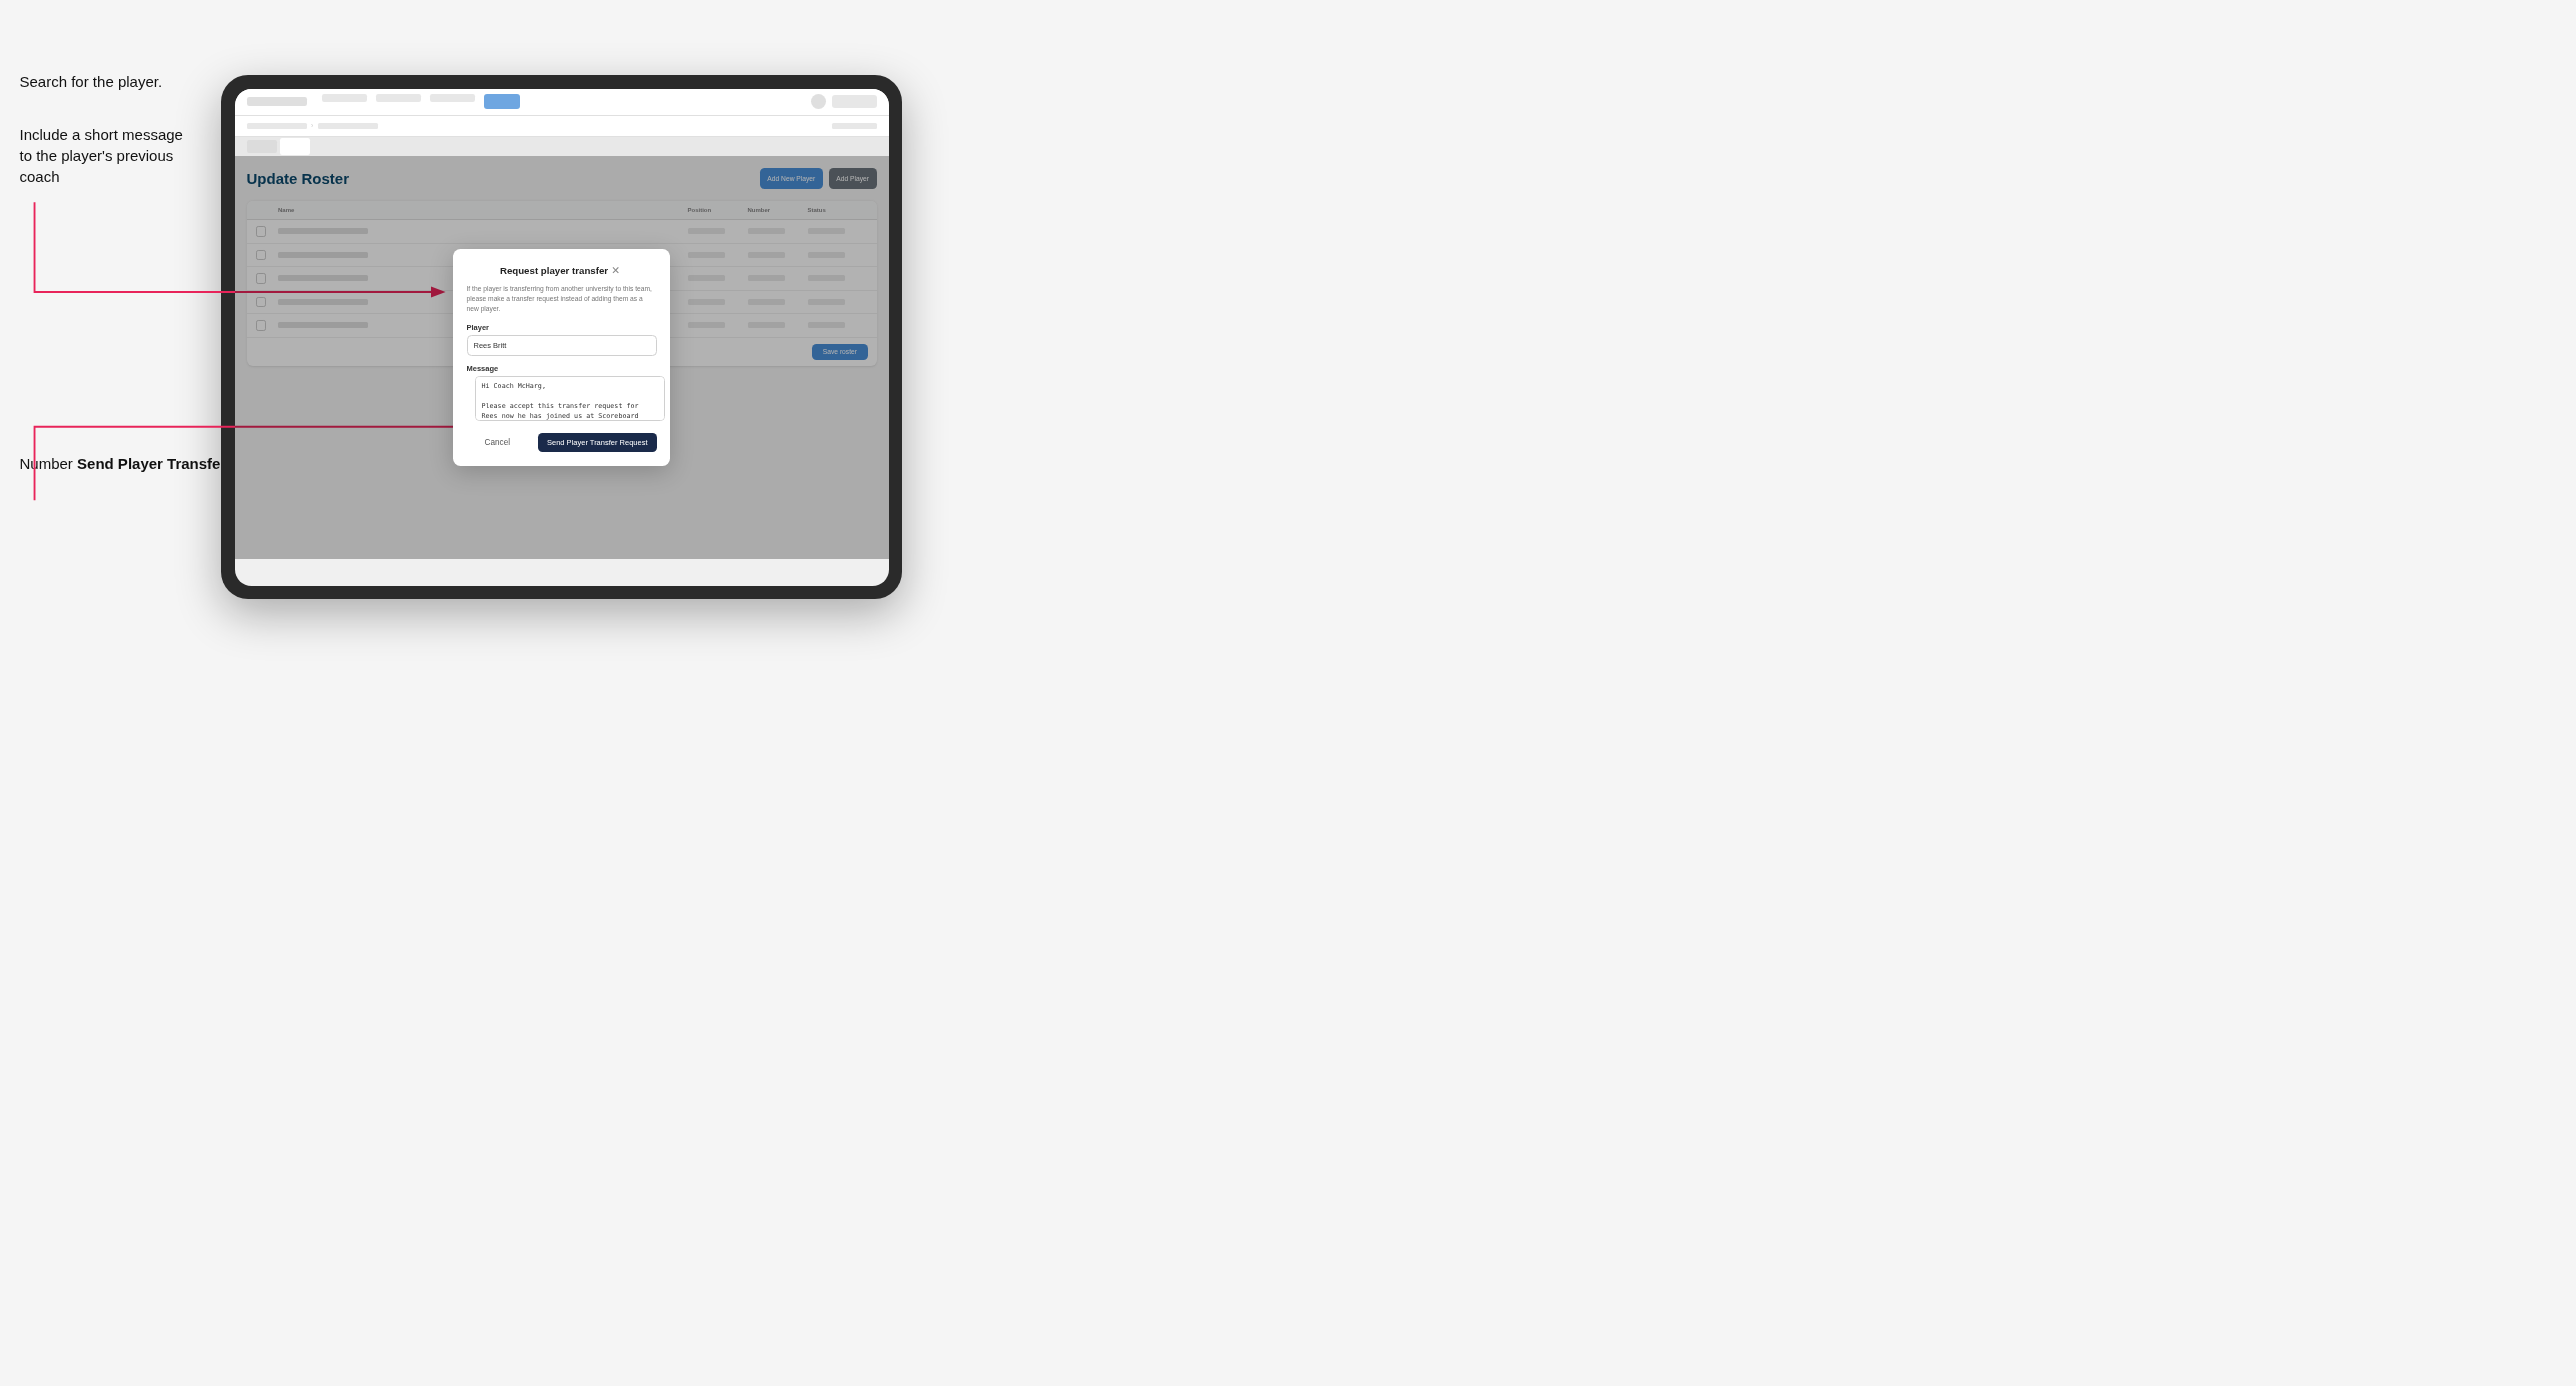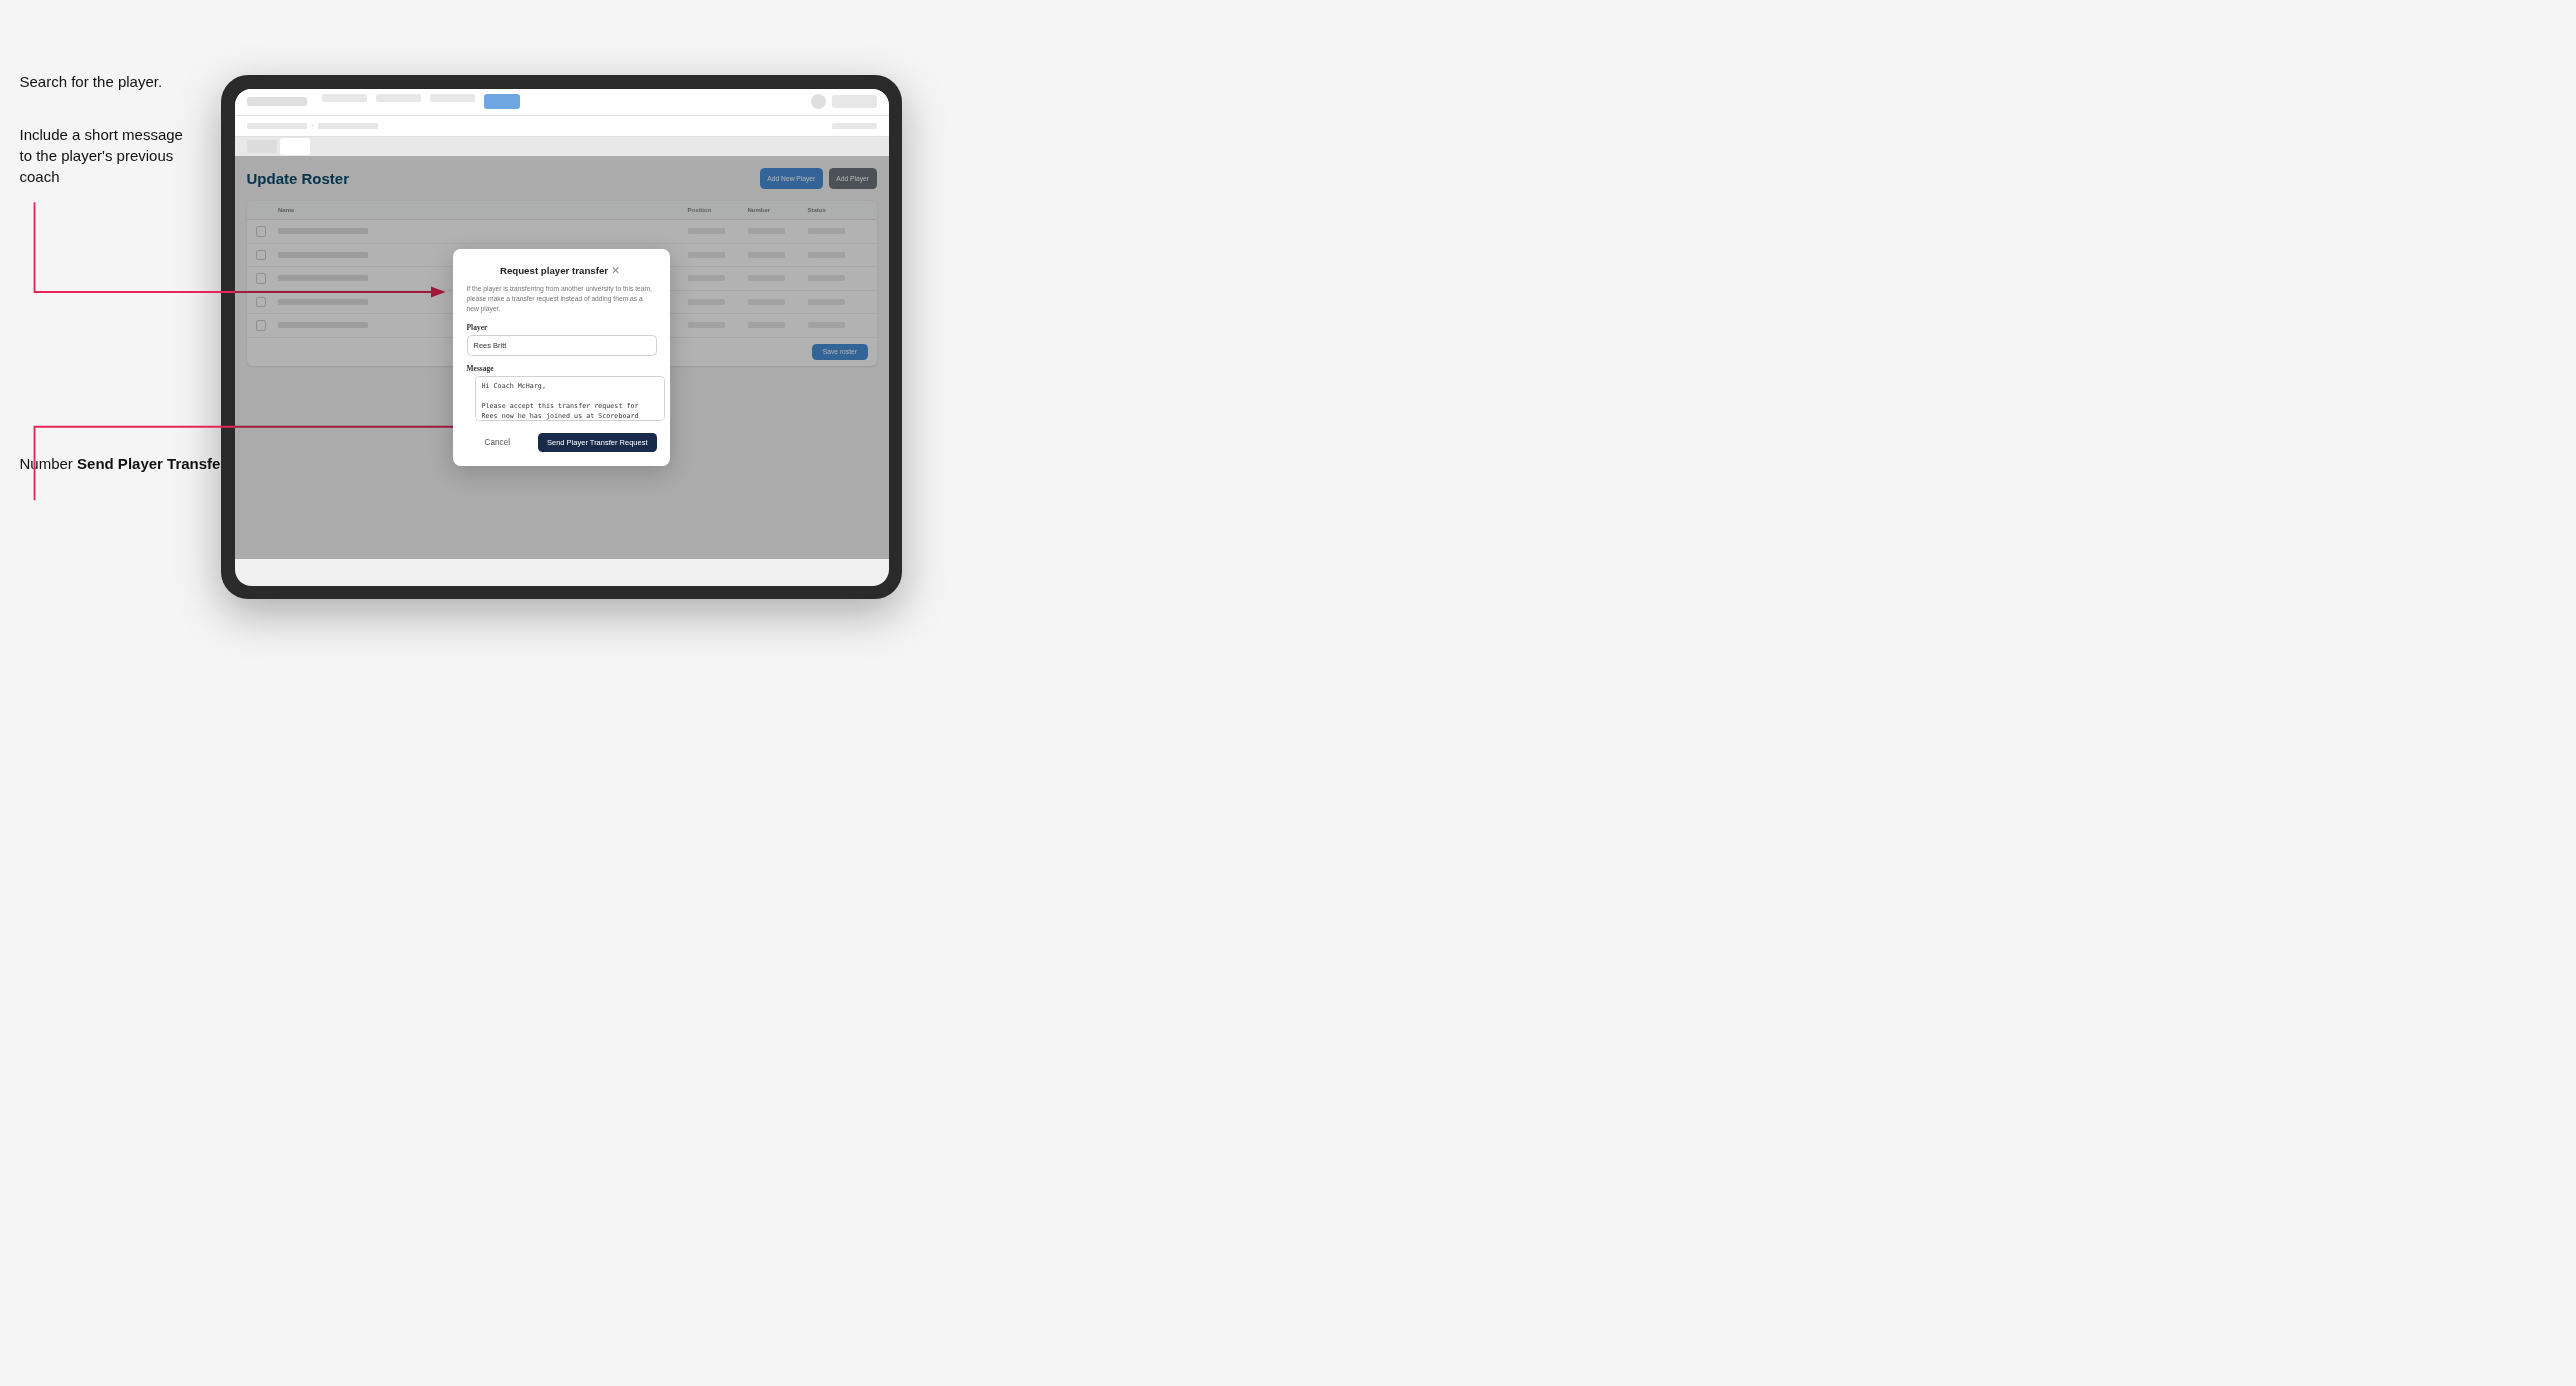--- a/index.html
+++ b/index.html
@@ -283,21 +283,20 @@
       color: #777;
       line-height: 1.5;
       margin-bottom: 9px;
     }
 
     .form-label {
       font-size: 7.5px;
       font-weight: 600;
       color: #333;
       margin-bottom: 3px;
-      font-family: Liberation Serif, serif;
     }
     .form-input {
       width: 100%;
       height: 21px;
       border: 0.7px solid #d0d0d0;
       border-radius: 4.5px;
       padding: 8px 6px;
       font-size: 7.5px;
       color: #333;
       outline: none;

